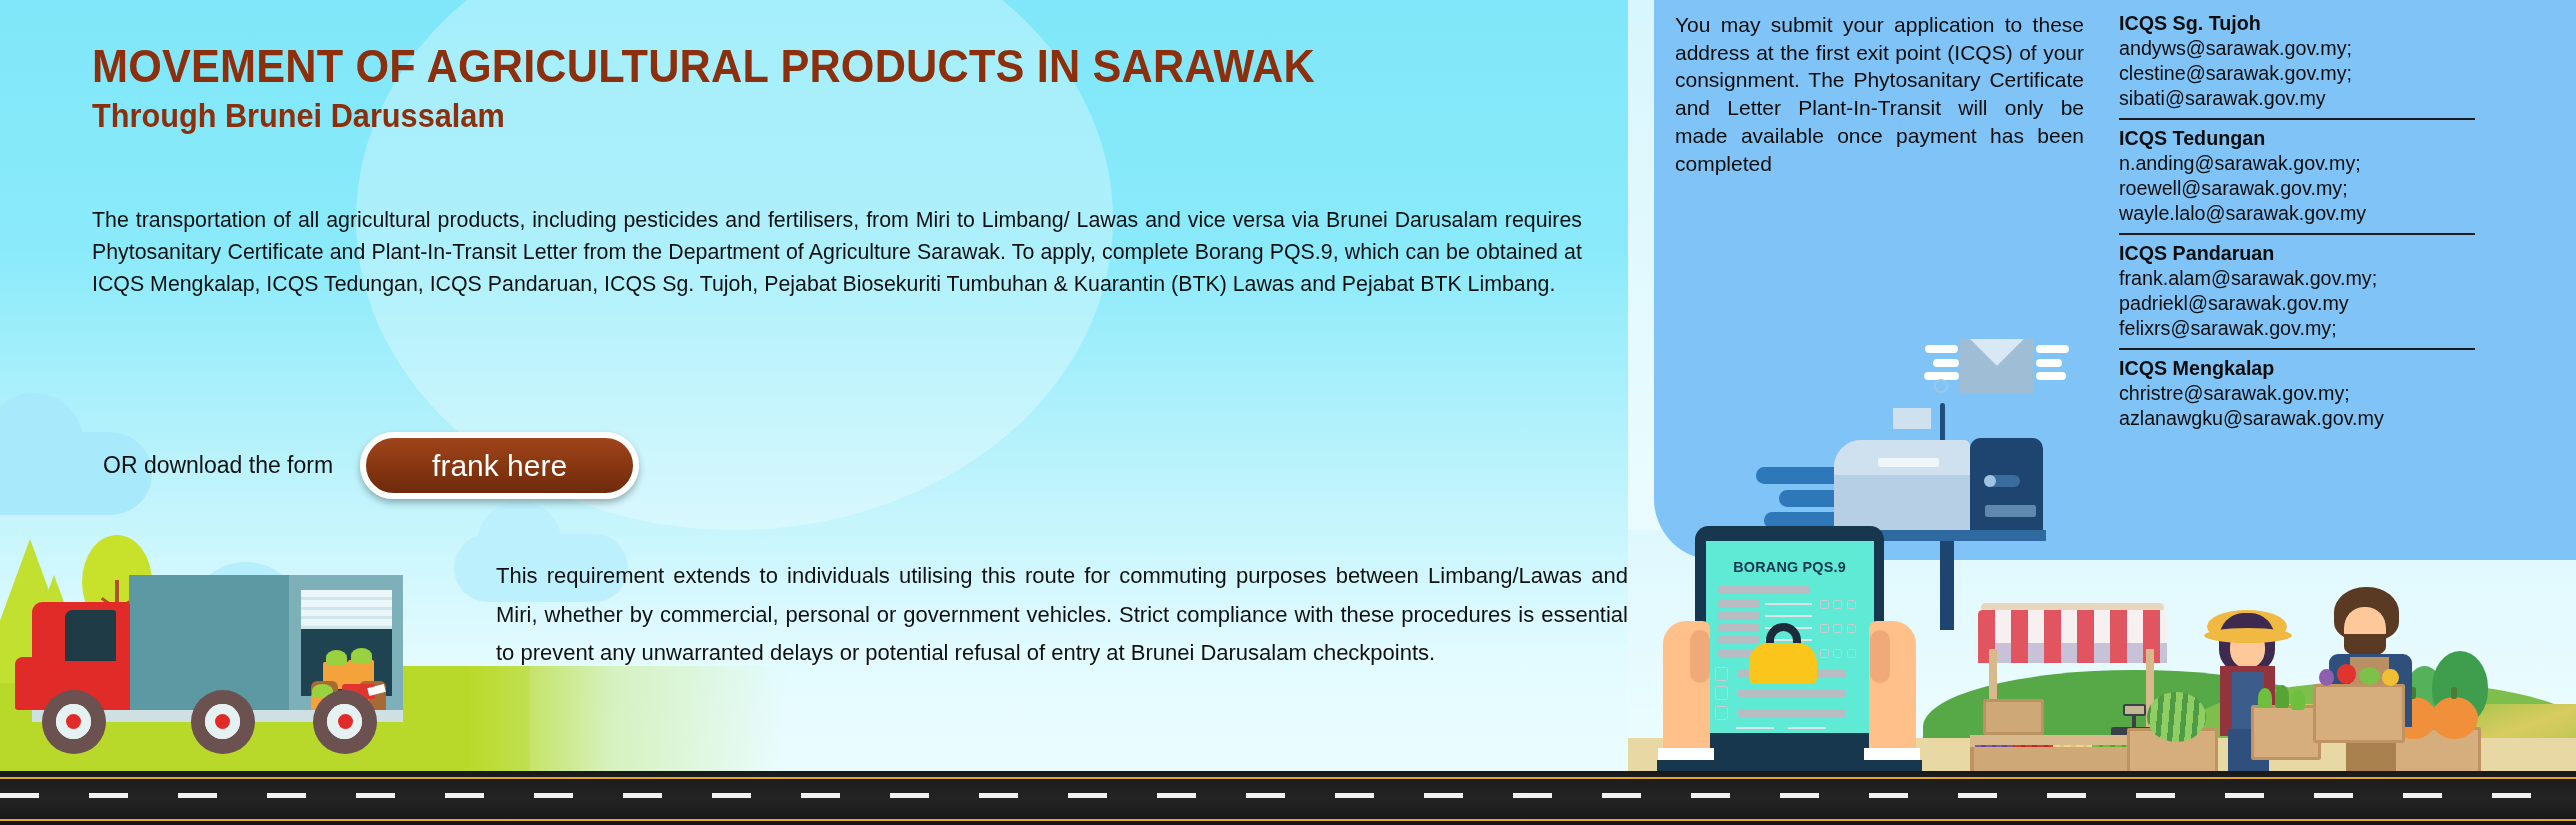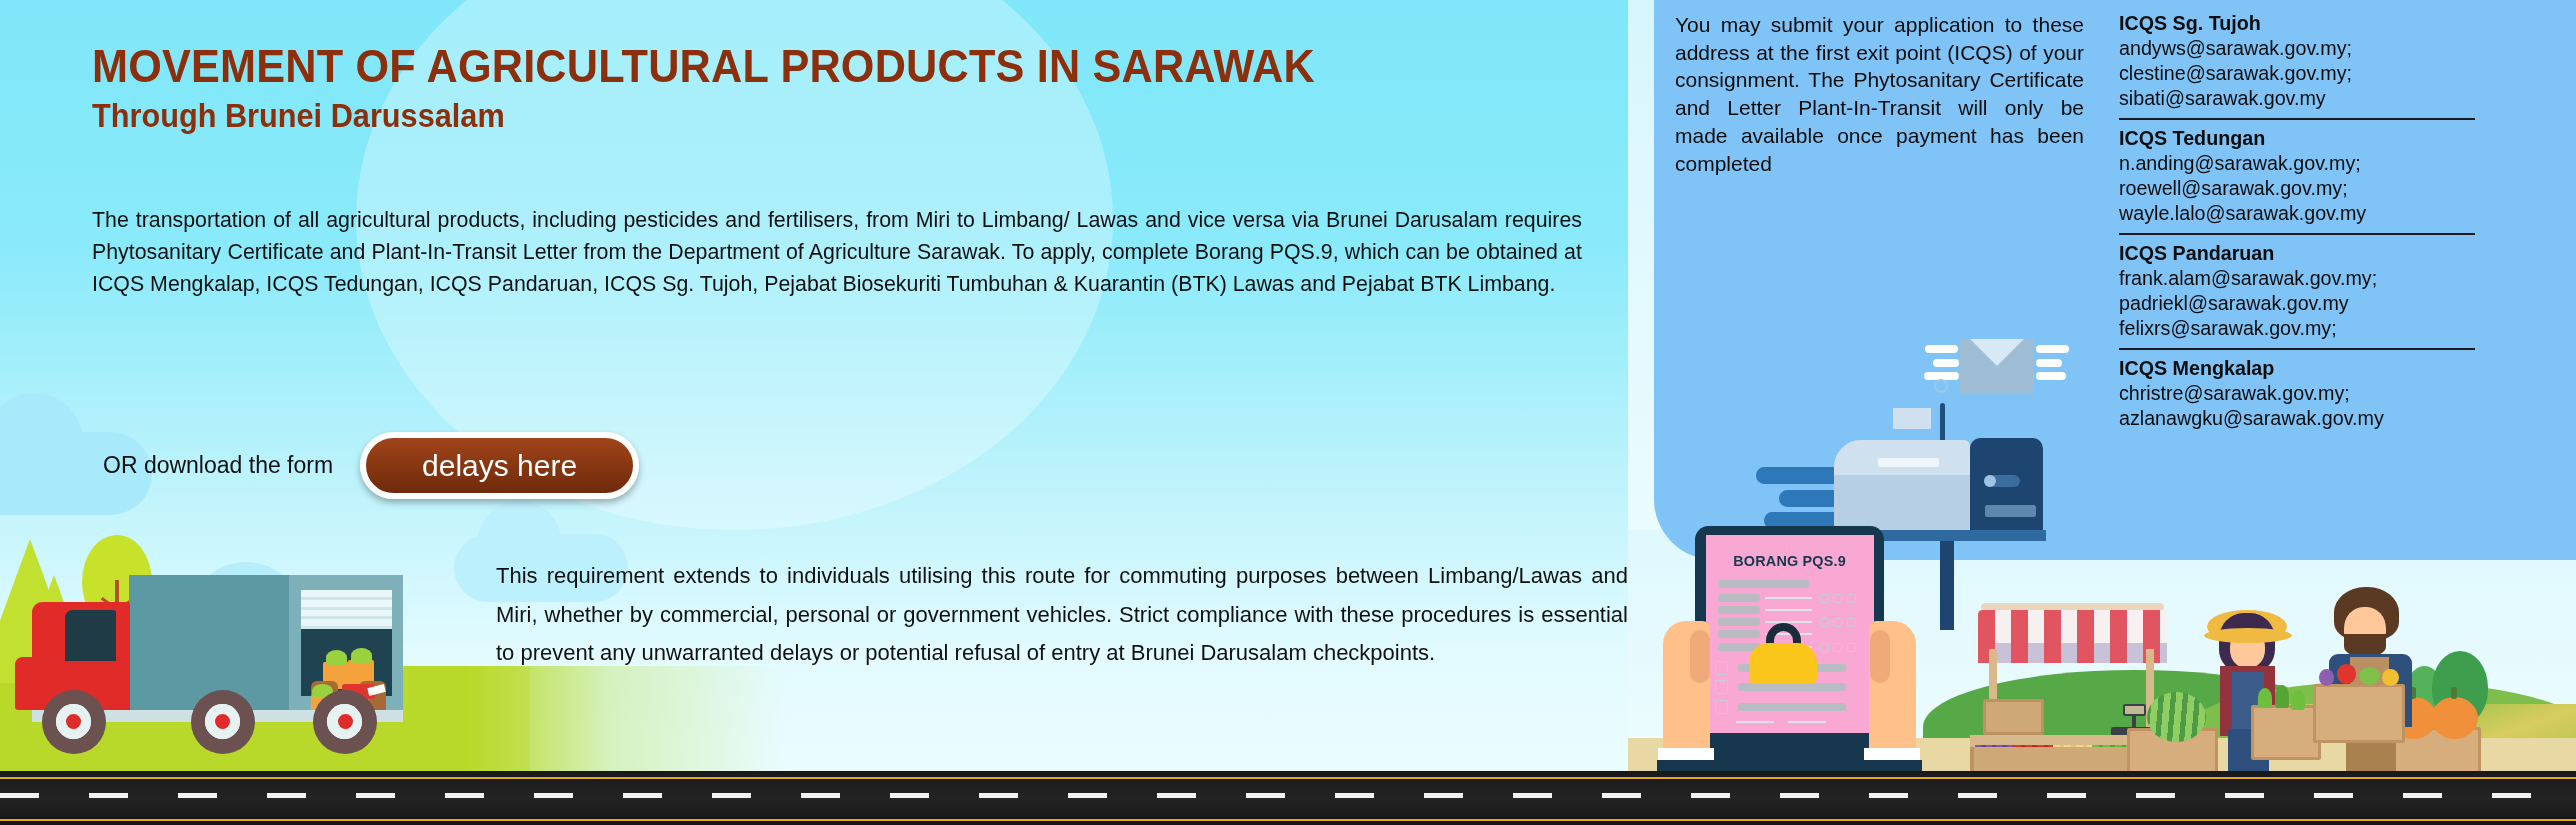--- a/index.html
+++ b/index.html
@@ -229,22 +229,22 @@
     border-left:37px solid transparent; border-right:37px solid transparent;
     border-top:33px solid #d9e8f5; }
   .env-bottom { position:absolute; left:0; top:0; width:74px; height:55px;
     background:linear-gradient(135deg,transparent 49%,#9fbed6 50%),
                linear-gradient(225deg,transparent 49%,#9fbed6 50%); }
   .wing { position:absolute; background:#fff; height:8.3px; border-radius:4.5px; }
 
   
   .tablet { position:absolute; left:1695px; top:526px; width:189px; height:250px;
     background:#17374f; border-radius:13.6px; }
-  .tab-screen { position:absolute; left:10.6px; top:9px; width:168px; height:198px;
-    background:#f9a8d4; }
+  .tab-screen { position:absolute; left:10.6px; top:15px; width:168px; height:198px;
+    background:#5eead4; }
   .form-title { position:absolute; left:0; top:18px; width:168px; text-align:center;
     font-size:14.4px; font-weight:bold; color:#17374f; letter-spacing:0.2px;
     font-family:"Liberation Sans Narrow","Liberation Sans",sans-serif; }
   .f-line { position:absolute; background:#b9bcc2; border-radius:3px; }
   .f-rule { position:absolute; background:#e2e4e8; height:2.3px; }
   .f-chk { position:absolute; border:1.5px solid #c9ccd2; border-radius:1.5px; }
   .tab-foot { position:absolute; left:10.6px; top:207px; width:168px; height:13.6px;
     background:#17374f; }
   .hand { position:absolute; background:#ffc089; }
   .sleeve { position:absolute; background:#17374f; }
@@ -309,21 +309,21 @@
     <div class="hub" style="left:323px;top:139px;"></div>
   </div>
 
   <div class="title">MOVEMENT OF AGRICULTURAL PRODUCTS IN SARAWAK</div>
   <div class="subtitle">Through Brunei Darussalam</div>
 
   <div class="para1">The transportation of all agricultural products, including pesticides and fertilisers, from Miri to Limbang/ Lawas and vice versa via Brunei Darusalam requires Phytosanitary Certificate and Plant-In-Transit Letter from the Department of Agriculture Sarawak. To apply, complete Borang PQS.9, which can be obtained at ICQS Mengkalap, ICQS Tedungan, ICQS Pandaruan, ICQS Sg. Tujoh, Pejabat Biosekuriti Tumbuhan &amp; Kuarantin (BTK) Lawas and Pejabat BTK Limbang.</div>
 
   <div class="download-row">
     <span class="download-label">OR download the form</span>
-    <span class="click-btn">delays here</span>
+    <span class="click-btn">frank here</span>
   </div>
 
   <div class="para2">This requirement extends to individuals utilising this route for commuting purposes between Limbang/Lawas and Miri, whether by commercial, personal or government vehicles. Strict compliance with these procedures is essential to prevent any unwarranted delays or potential refusal of entry at Brunei Darusalam checkpoints.</div>
 
   <div class="right-bg"></div>
   <div class="sky-r"></div>
   <div class="hill h1"></div>
   <div class="hill h2"></div>
   <div class="field"></div>
   <div class="ground-r"></div>

